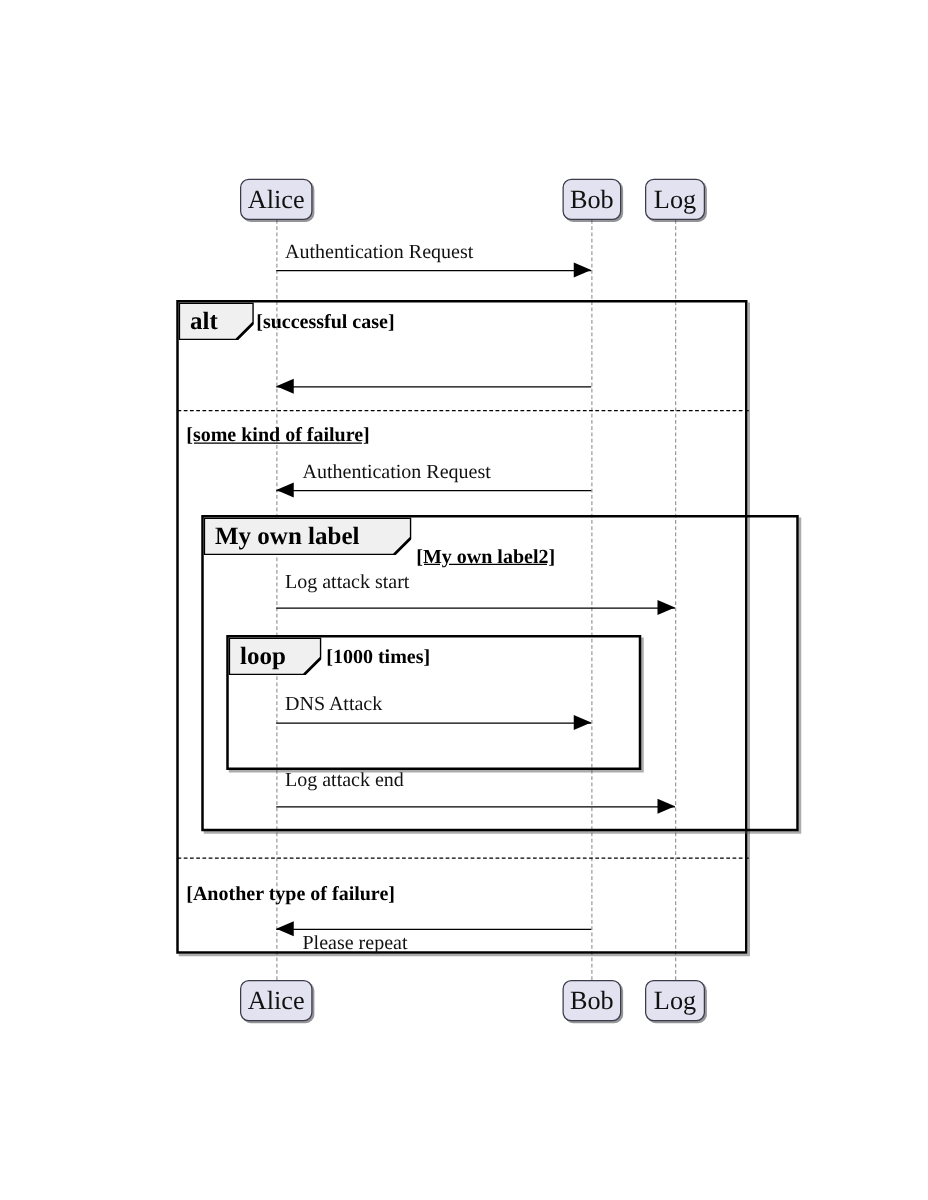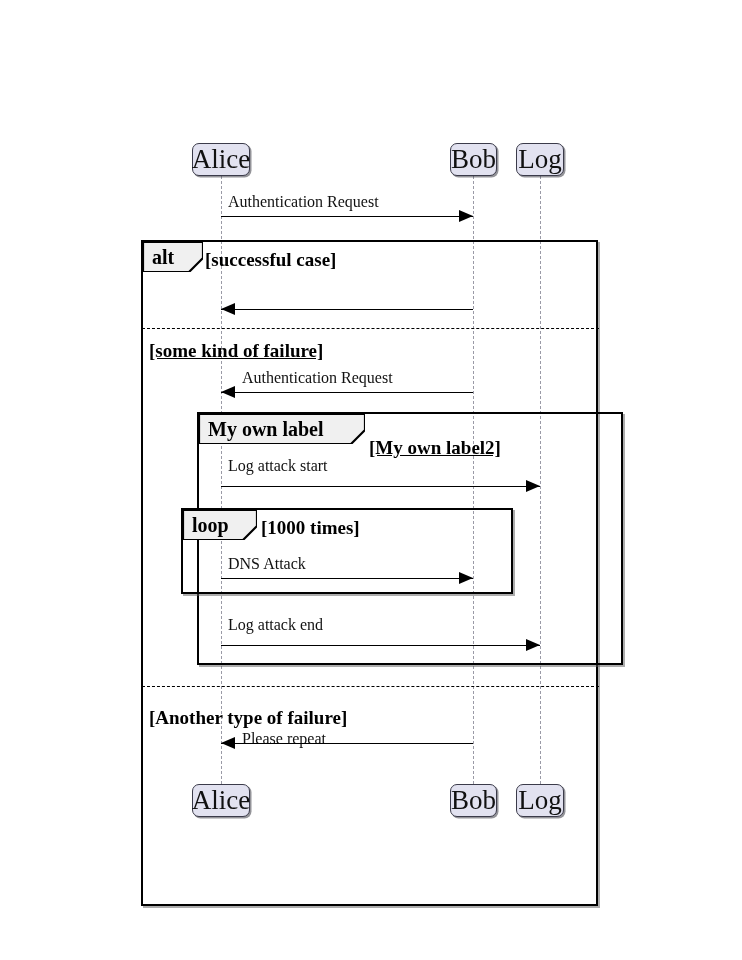--- a/index.html
+++ b/index.html
@@ -8,21 +8,21 @@
   #canvas{position:relative;width:742px;height:960px;background:#ffffff;}
 
   
   .participant{
     position:absolute;
     background:#e2e2f0;
     border:1.6px solid #3b3b4a;
     border-radius:7px;
     box-sizing:border-box;
     display:flex;align-items:center;justify-content:center;
-    font-size:27px;color:#111111;
+    font-size:21px;color:#111111;
     box-shadow:1.5px 1.5px 0 rgba(60,60,70,.55);
   }
 
   
   .lifeline{
     position:absolute;
     width:0;
     border-left:1.3px dashed #9a9aa6;
   }
 
@@ -37,21 +37,21 @@
   .tab-shape{position:absolute;left:0;top:0;}
   .tab-label{
     position:absolute;
     display:flex;align-items:center;
     font-weight:bold;color:#000;
     white-space:nowrap;
   }
   .frag-guard{
     position:absolute;
     font-weight:bold;
-    font-size:19px;
+    font-size:16px;
     color:#000;
     white-space:nowrap;
     text-align:right;
   }
   .frag-sep{
     position:absolute;
     height:0;
     border-top:1.6px dashed #000;
   }
 
@@ -98,21 +98,21 @@
     <span>Bob</span>
   </div>
   <div class="participant" style="left:516px;top:143px;width:48px;height:33px;">
     <span>Log</span>
   </div>
 
   <div class="msg-label" style="left:228px;top:193px;">Authentication Request</div>
   <div class="msg-line" style="left:221px;top:216px;width:252px;"></div>
   <div class="arrow-head arrow-right" style="left:459px;top:209.5px;"></div>
 
-  <div class="fragment" style="left:141px;top:240px;width:457px;height:666px;">
+  <div class="fragment" style="left:141px;top:240px;width:457px;height:523px;">
 
     <svg class="tab-shape" width="60" height="30" viewBox="0 0 60 30">
       <path d="M0,0 L60,0 L60,16 L46,30 L0,30 Z" fill="#f0f0f0" stroke="#000" stroke-width="2.2"></path>
     </svg>
     <div class="tab-label" style="left:9px;top:0px;height:30px;font-size:20px;">alt</div>
 
     <div class="frag-guard" style="left:62px;top:7px;">[successful case]</div>
 
     <div class="frag-sep" style="left:-1px;top:86px;width:457px;"></div>
     <div class="frag-guard" style="left:6px;top:98px;text-decoration:underline;">[some kind of failure]</div>
@@ -121,53 +121,53 @@
     <div class="frag-guard" style="left:6px;top:450px;margin-top:15px;">[Another type of failure]</div>
   </div>
 
   <div class="msg-line" style="left:221px;top:309px;width:252px;"></div>
   <div class="arrow-head arrow-left" style="left:221px;top:302.5px;"></div>
 
   <div class="msg-label" style="left:242px;top:369px;">Authentication Request</div>
   <div class="msg-line" style="left:221px;top:392px;width:252px;"></div>
   <div class="arrow-head arrow-left" style="left:221px;top:385.5px;"></div>
 
-  <div class="fragment" style="left:161px;top:412px;width:426px;height:253px;margin-left:36px;">
+  <div class="fragment" style="left:161px;top:412px;width:478px;height:253px;">
 
     <svg class="tab-shape" width="166" height="30" viewBox="0 0 166 30">
       <path d="M0,0 L166,0 L166,16 L152,30 L0,30 Z" fill="#f0f0f0" stroke="#000" stroke-width="2.2"></path>
     </svg>
     <div class="tab-label" style="left:9px;top:0px;height:30px;font-size:20px;">My own label</div>
 
     <div class="frag-guard" style="left:170px;top:23px;text-decoration:underline;">[My own label2]</div>
   </div>
 
   <div class="msg-label" style="left:228px;top:457px;">Log attack start</div>
   <div class="msg-line" style="left:221px;top:486px;width:319px;"></div>
   <div class="arrow-head arrow-right" style="left:526px;top:479.5px;"></div>
 
-  <div class="fragment" style="left:181px;top:508px;width:332px;height:86px;">
+  <div class="fragment" style="left:181px;top:508px;width:332px;height:108px;">
 
     <svg class="tab-shape" width="74" height="30" viewBox="0 0 74 30">
       <path d="M0,0 L74,0 L74,16 L60,30 L0,30 Z" fill="#f0f0f0" stroke="#000" stroke-width="2.2"></path>
     </svg>
     <div class="tab-label" style="left:9px;top:0px;height:30px;font-size:20px;">loop</div>
 
     <div class="frag-guard" style="left:78px;top:7px;">[1000 times]</div>
   </div>
 
   <div class="msg-label" style="left:228px;top:555px;">DNS Attack</div>
   <div class="msg-line" style="left:221px;top:578px;width:252px;"></div>
   <div class="arrow-head arrow-right" style="left:459px;top:571.5px;"></div>
 
   <div class="msg-label" style="left:228px;top:616px;">Log attack end</div>
   <div class="msg-line" style="left:221px;top:645px;width:319px;"></div>
   <div class="arrow-head arrow-right" style="left:526px;top:638.5px;"></div>
 
-  <div class="msg-label" style="left:242px;top:730px;">Please repeat</div>
+  <div class="msg-label" style="left:242px;top:746px;">Please repeat</div>
   <div class="msg-line" style="left:221px;top:743px;width:252px;"></div>
   <div class="arrow-head arrow-left" style="left:221px;top:736.5px;"></div>
 
   <div class="participant" style="left:192px;top:784px;width:58px;height:33px;">
     <span>Alice</span>
   </div>
   <div class="participant" style="left:450px;top:784px;width:47px;height:33px;">
     <span>Bob</span>
   </div>
   <div class="participant" style="left:516px;top:784px;width:48px;height:33px;">

